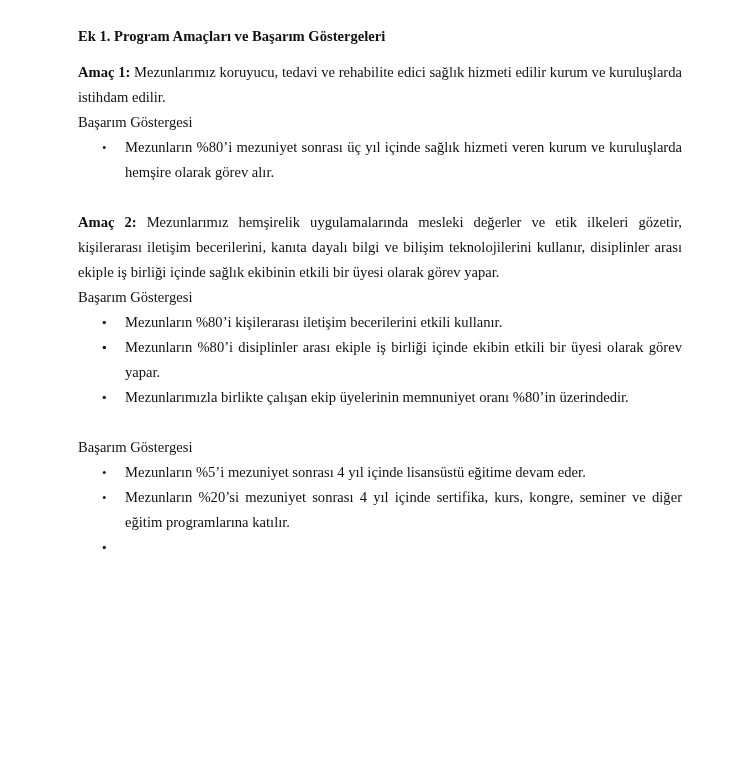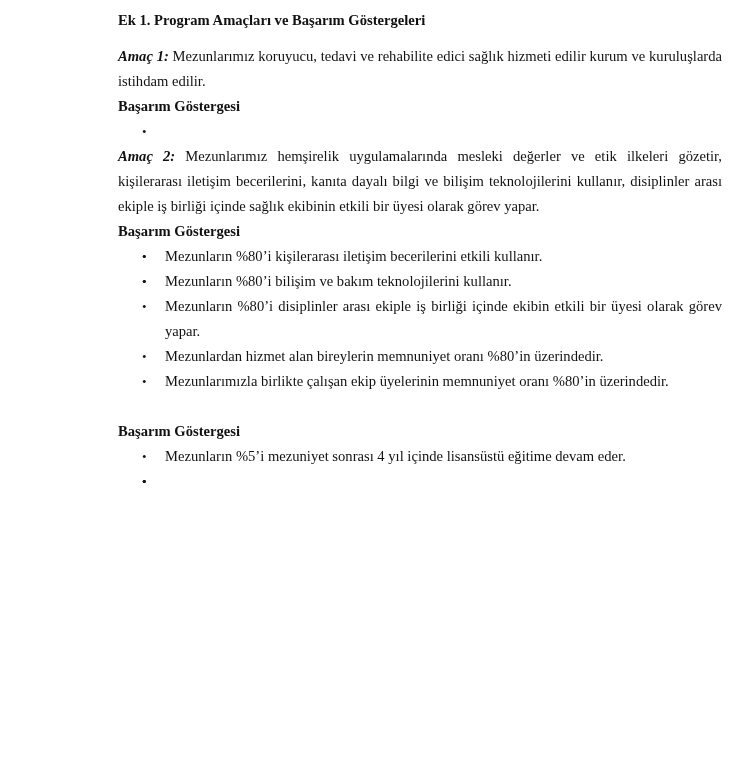--- a/index.html
+++ b/index.html
@@ -3,62 +3,62 @@
 <meta charset="utf-8">
 <style>
   html, body { margin: 0; padding: 0; background: #ffffff; }
   body {
     width: 753px; height: 780px; overflow: hidden;
     font-family: "Liberation Serif", serif;
     color: #111111;
     font-size: 14.6px;
     line-height: 25px;
   }
-  .page { position: relative; padding: 8px 0 0 78px; width: 604px; margin-left: 40px; }
+  .page { position: relative; padding: 24px 0 0 78px; width: 604px; }
   .title { font-weight: bold; margin: 0 0 11px 0; }
   .goal { margin: 0; text-align: justify; }
-  .goal b { font-weight: bold; font-style: italic; }
-  .ind-heading { font-weight: bold; margin: 0; }
+  .goal b { font-weight: bold; }
+  .ind-heading { font-weight: normal; margin: 0; }
   ul.ind { list-style: none; margin: 0; padding: 0; }
   ul.ind li { position: relative; padding-left: 47px; text-align: justify; }
   ul.ind li .bullet {
     position: absolute; left: 24px; top: 0; font-size: 13px;
   }
   .section { margin-bottom: 25px; }
 </style>
 </head>
 <body>
 
 <div class="page">
   <p class="title">Ek 1. Program Amaçları ve Başarım Göstergeleri</p>
 
   <div class="section">
     <p class="goal"><b>Amaç 1:</b><span> Mezunlarımız koruyucu, tedavi ve rehabilite edici sağlık hizmeti edilir kurum ve kuruluşlarda istihdam edilir.</span></p>
     <p class="ind-heading">Başarım Göstergesi</p>
     <ul class="ind">
-      <li><span class="bullet">•</span></li>
+      <li><span class="bullet">•</span><span>Mezunların %80’i mezuniyet sonrası üç yıl içinde sağlık hizmeti veren kurum ve kuruluşlarda hemşire olarak görev alır.</span></li>
     </ul>
   </div>
 
   <div class="section">
     <p class="goal"><b>Amaç 2:</b><span> Mezunlarımız hemşirelik uygulamalarında mesleki değerler ve etik ilkeleri gözetir, kişilerarası iletişim becerilerini, kanıta dayalı bilgi ve bilişim teknolojilerini kullanır, disiplinler arası ekiple iş birliği içinde sağlık ekibinin etkili bir üyesi olarak görev yapar.</span></p>
     <p class="ind-heading">Başarım Göstergesi</p>
     <ul class="ind">
       <li><span class="bullet">•</span></li>
       <li><span class="bullet">•</span><span>Mezunların %80’i kişilerarası iletişim becerilerini etkili kullanır.</span></li>
       <li><span class="bullet">•</span></li>
-      <li><span class="bullet">•</span><span>Mezunların %80’i bilişim ve bakım teknolojilerini kullanır.</span></li>
+      <li><span class="bullet">•</span></li>
       <li><span class="bullet">•</span><span>Mezunların %80’i disiplinler arası ekiple iş birliği içinde ekibin etkili bir üyesi olarak görev yapar.</span></li>
-      <li><span class="bullet">•</span><span>Mezunlardan hizmet alan bireylerin memnuniyet oranı %80’in üzerindedir.</span></li>
+      <li><span class="bullet">•</span></li>
       <li><span class="bullet">•</span><span>Mezunlarımızla birlikte çalışan ekip üyelerinin memnuniyet oranı %80’in üzerindedir.</span></li>
     </ul>
   </div>
 
   <div class="section">
     <p class="ind-heading">Başarım Göstergesi</p>
     <ul class="ind">
       <li><span class="bullet">•</span><span>Mezunların %5’i mezuniyet sonrası 4 yıl içinde lisansüstü eğitime devam eder.</span></li>
-      <li><span class="bullet">•</span></li>
+      <li><span class="bullet">•</span><span>Mezunların %20’si mezuniyet sonrası 4 yıl içinde sertifika, kurs, kongre, seminer ve diğer eğitim programlarına katılır.</span></li>
       <li><span class="bullet">•</span></li>
       <li><span class="bullet">•</span></li>
     </ul>
   </div>
 </div>
 
 </body></html>

